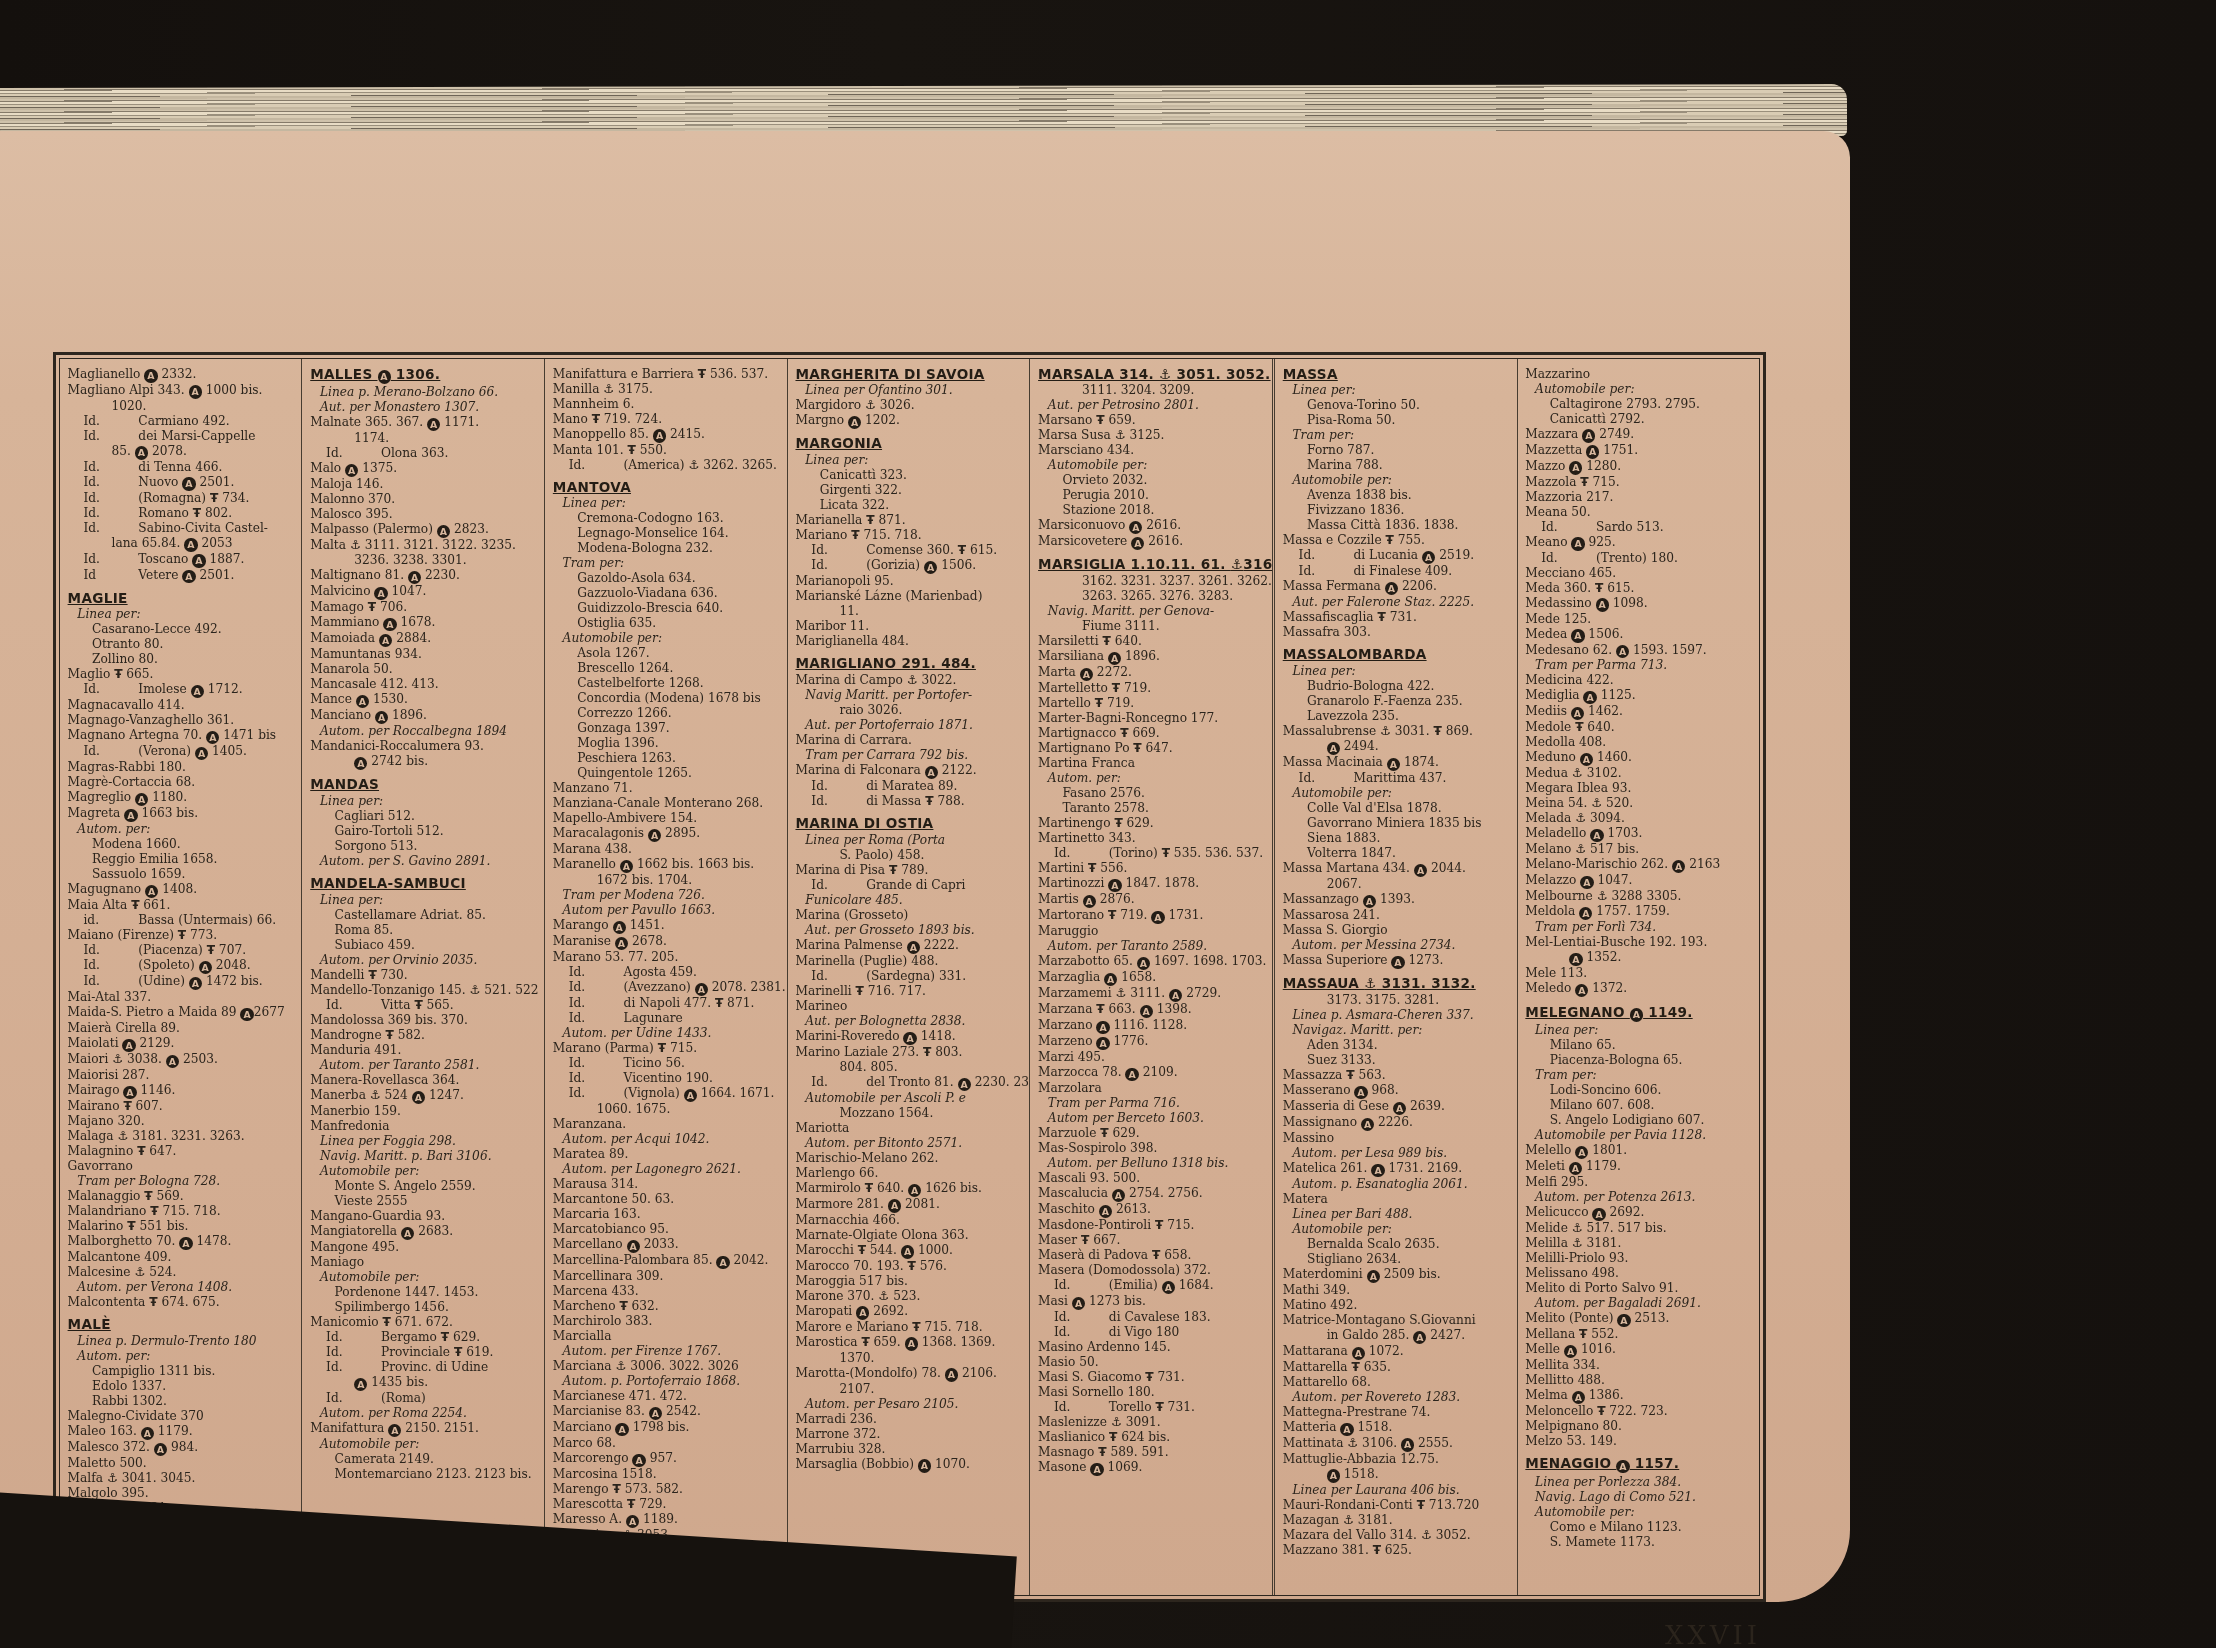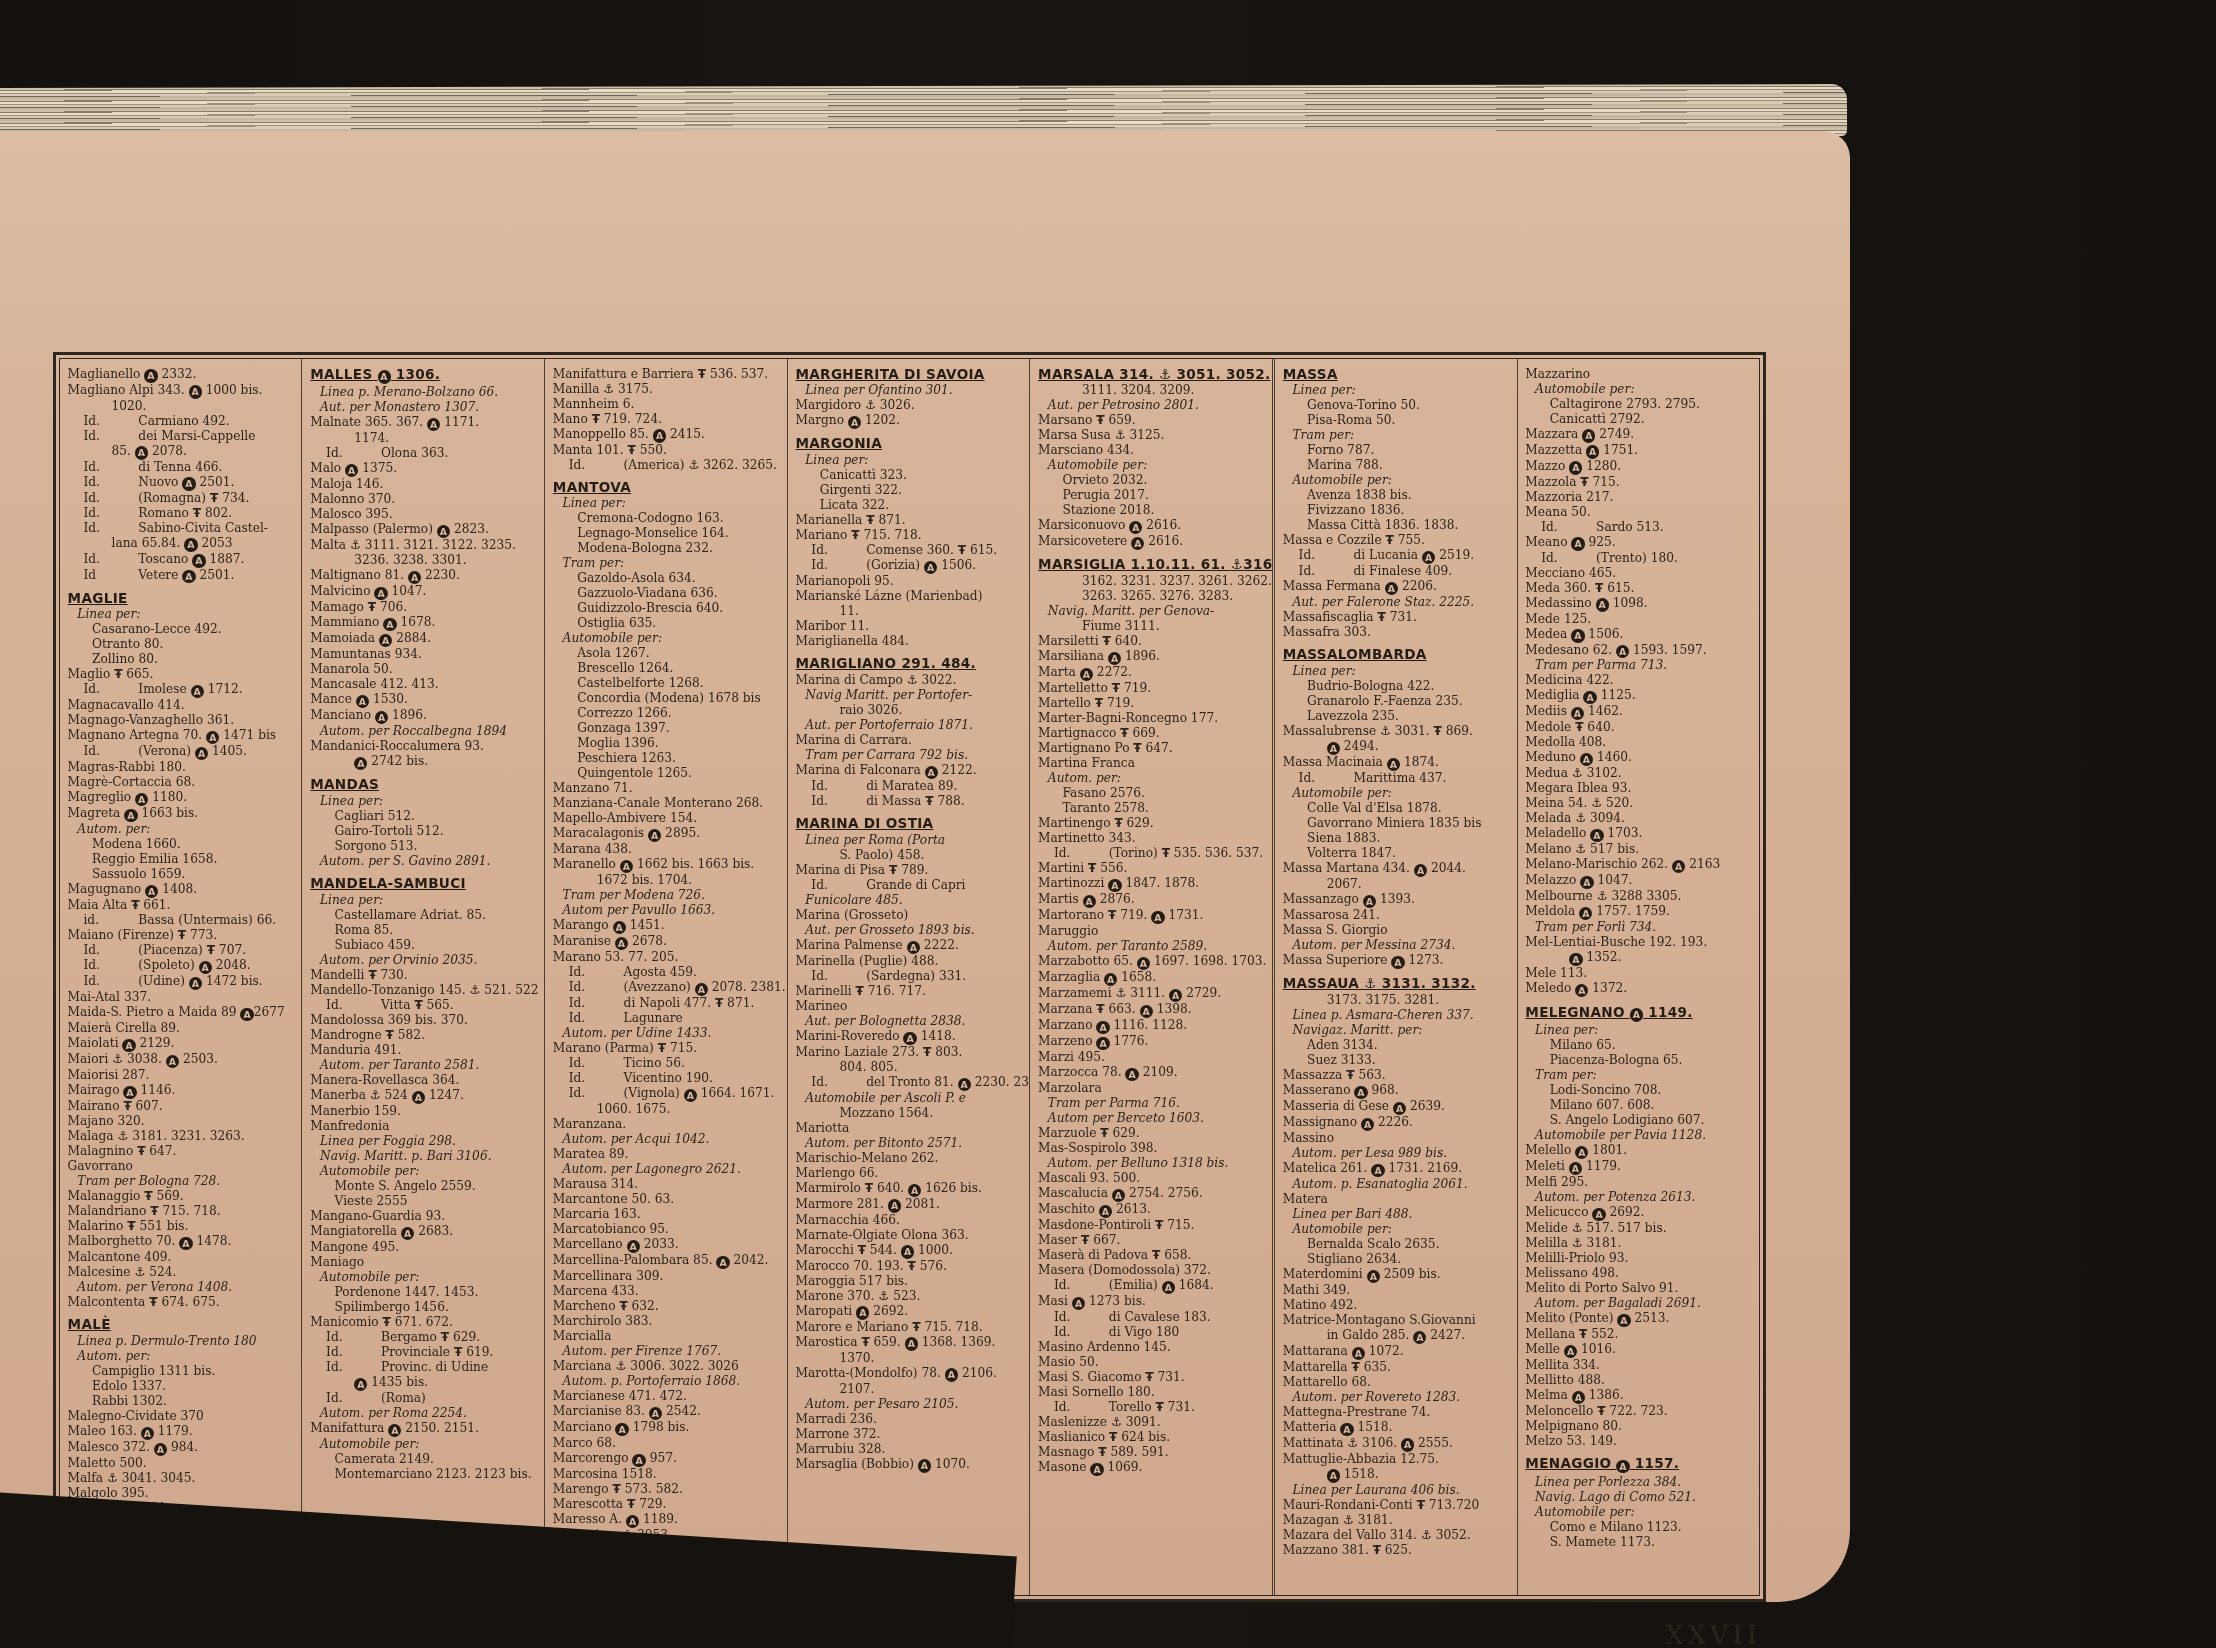--- a/index.html
+++ b/index.html
@@ -364,21 +364,21 @@
           </div>
         <div class="col double">
             <div class="line h">MARSALA 314. <span class="sym ic-an">⚓</span> 3051. 3052.</div>
             <div class="line c">3111. 3204. 3209.</div>
             <div class="line i">Aut. per Petrosino 2801.</div>
             <div class="line e">Marsano <span class="sym ic-t">Ŧ</span> 659.</div>
             <div class="line e">Marsa Susa <span class="sym ic-an">⚓</span> 3125.</div>
             <div class="line e">Marsciano 434.</div>
             <div class="line i">Automobile per:</div>
             <div class="line s">Orvieto 2032.</div>
-            <div class="line s">Perugia 2017.</div>
+            <div class="line s">Perugia 2010.</div>
             <div class="line s">Stazione 2018.</div>
             <div class="line e">Marsiconuovo <span class="sym ic-a">A</span> 2616.</div>
             <div class="line e">Marsicovetere <span class="sym ic-a">A</span> 2616.</div>
             <div class="line h">MARSIGLIA 1.10.11. 61. <span class="sym ic-an">⚓</span>3161</div>
             <div class="line c">3162. 3231. 3237. 3261. 3262.</div>
             <div class="line c">3263. 3265. 3276. 3283.</div>
             <div class="line i">Navig. Maritt. per Genova-</div>
             <div class="line c">Fiume 3111.</div>
             <div class="line e">Marsiletti <span class="sym ic-t">Ŧ</span> 640.</div>
             <div class="line e">Marsiliana <span class="sym ic-a">A</span> 1896.</div>
@@ -555,21 +555,21 @@
             <div class="line i">Tram per Forlì 734.</div>
             <div class="line e">Mel-Lentiai-Busche 192. 193.</div>
             <div class="line c"><span class="sym ic-a">A</span> 1352.</div>
             <div class="line e">Mele 113.</div>
             <div class="line e">Meledo <span class="sym ic-a">A</span> 1372.</div>
             <div class="line h">MELEGNANO <span class="sym ic-a">A</span> 1149.</div>
             <div class="line i">Linea per:</div>
             <div class="line s">Milano 65.</div>
             <div class="line s">Piacenza-Bologna 65.</div>
             <div class="line i">Tram per:</div>
-            <div class="line s">Lodi-Soncino 708.</div>
+            <div class="line s">Lodi-Soncino 606.</div>
             <div class="line s">Milano 607. 608.</div>
             <div class="line s">S. Angelo Lodigiano 607.</div>
             <div class="line i">Automobile per Pavia 1128.</div>
             <div class="line e">Melello <span class="sym ic-a">A</span> 1801.</div>
             <div class="line e">Meleti <span class="sym ic-a">A</span> 1179.</div>
             <div class="line e">Melfi 295.</div>
             <div class="line i">Autom. per Potenza 2613.</div>
             <div class="line e">Melicucco <span class="sym ic-a">A</span> 2692.</div>
             <div class="line e">Melide <span class="sym ic-an">⚓</span> 517. 517 bis.</div>
             <div class="line e">Melilla <span class="sym ic-an">⚓</span> 3181.</div>

